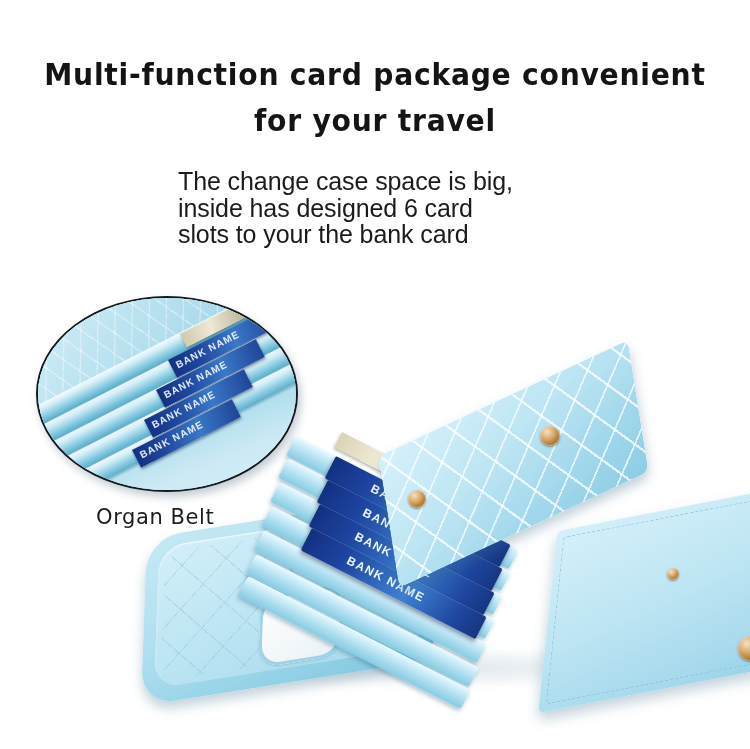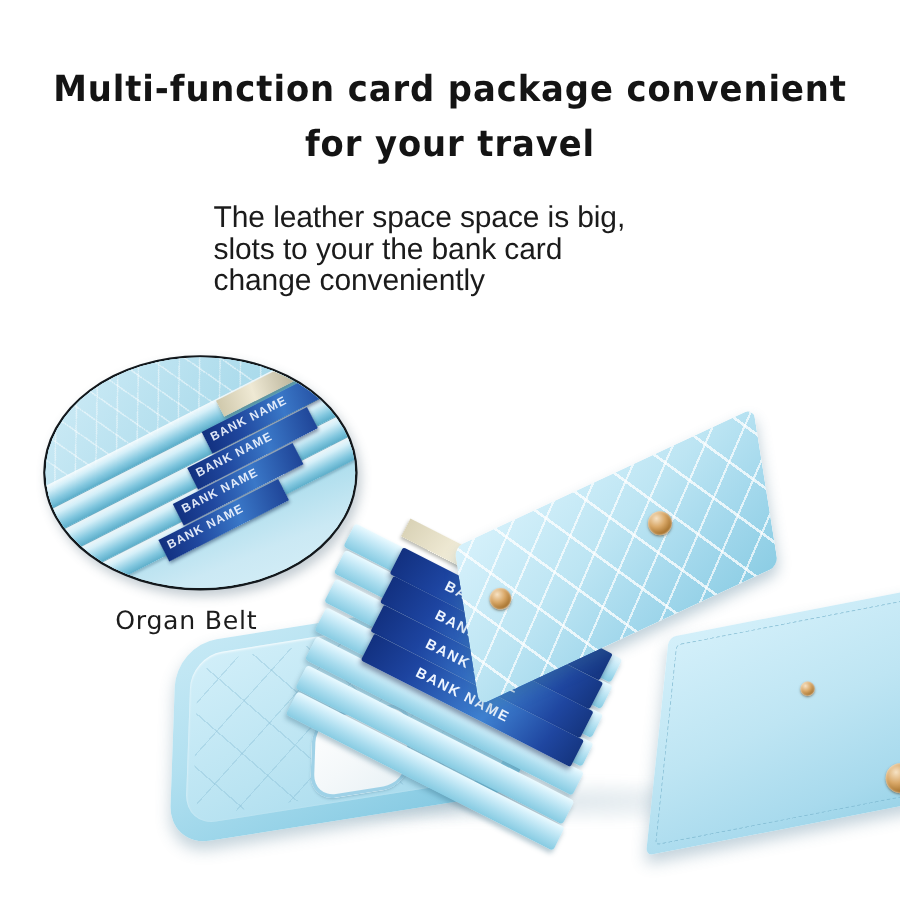--- a/index.html
+++ b/index.html
@@ -310,23 +310,23 @@
 </style>
 </head>
 <body>
 
 <div id="headline">
   <span class="hl-line">Multi-function card package convenient</span>
   <span class="hl-line">for your travel</span>
 </div>
 
 <div id="bodycopy">
-  <span class="bc-line">The leather space space is big,</span>
+  <span class="bc-line">The change case space is big,</span>
+  <span class="bc-line">inside has designed 6 card</span>
   <span class="bc-line">slots to your the bank card</span>
-  <span class="bc-line">change conveniently</span>
 </div>
 
 <div id="inset-wrap">
   <div id="inset-circle">
     <div class="inset-bg"></div>
     <div class="quilt-top"></div>
 
     <div class="leaf" style="left:-10px;  top:112px;"></div>
     <div class="leaf" style="left:-10px;  top:134px;"></div>
     <div class="leaf" style="left:-10px;  top:156px;"></div>

